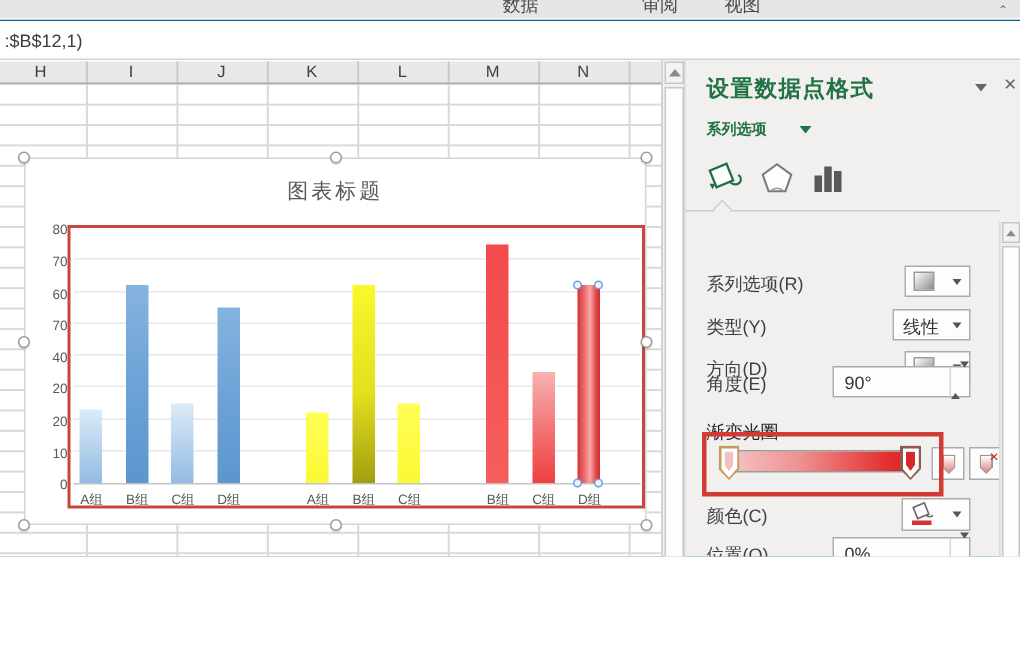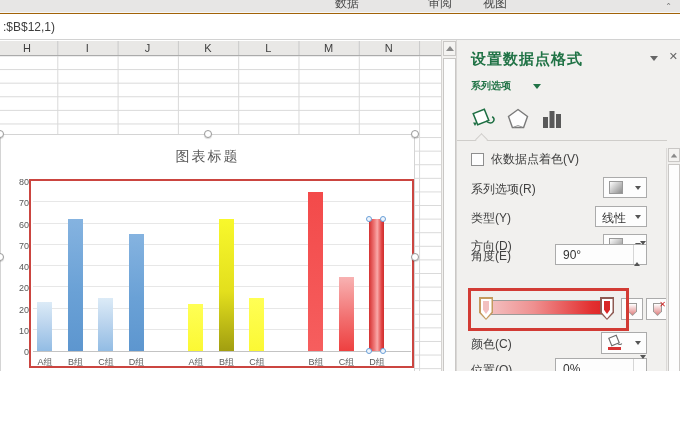--- a/index.html
+++ b/index.html
@@ -1,39 +1,39 @@
 <!DOCTYPE html>
 <html><head>
 <meta charset="utf-8">
 <style>
   * { margin:0; padding:0; box-sizing:border-box; }
   html,body { width:680px; height:437px; overflow:hidden; }
   body { font-family:"Liberation Sans","DejaVu Sans",sans-serif; background:#fff; }
-  .screen { position:relative; width:680px; height:371px; background:#a16207; overflow:hidden; }
+  .screen { position:relative; width:680px; height:371px; background:#0369a1; overflow:hidden; }
 
   
   .ribbon-strip { position:absolute; left:0; top:0; width:680px; height:13px; background:#e7e6e5; border-bottom:1px solid #f7f7f7; overflow:hidden; }
   .ribbon-strip span.frag { position:absolute; top:-5px; font-size:12px; color:#4a4a4a; }
   .ribbon-chevron { position:absolute; top:2px; right:8px; font-size:8px; color:#777; }
 
   
   .formula-bar { position:absolute; left:0; top:14px; width:680px; height:26px; background:#fff; border-bottom:1px solid #d2d2d2; }
   .formula-bar .ftext { position:absolute; left:3px; top:6px; font-size:12px; color:#3d3d3d; }
 
   
   .sheet { position:absolute; left:0; top:40px; width:441px; height:397px; background:#fff; }
   .col-headers { position:absolute; left:0; top:1px; width:441px; height:15px; background:#e9e8e6; border-bottom:1px solid #ababab;
     background-image:linear-gradient(to right,#c9c9c9 1px,transparent 1px); background-size:60.3px 15px; background-position:-3px 0; }
   .col-headers span { position:absolute; top:1px; width:60px; text-align:center; font-size:11px; color:#3e3e3e; }
   .grid { position:absolute; left:0; top:16px; width:441px; height:381px;
     background-image:linear-gradient(to right,#d9d9d9 1px,transparent 1px),linear-gradient(to bottom,#d9d9d9 1px,transparent 1px);
     background-size:60.3px 13.6px; background-position:-3px -0.5px; }
 
   
-  .chart { position:absolute; left:0; top:65px; width:415px; height:245px; background:#fff; border:1px solid #d4d4d4;margin-top:29px; }
+  .chart { position:absolute; left:16px; top:65px; width:415px; height:245px; background:#fff; border:1px solid #d4d4d4; }
   .chart-title { position:absolute; left:0; top:13px; width:100%; text-align:center; font-size:14px; color:#595959; letter-spacing:2px; }
   .plot { position:absolute; left:32px; top:47px; width:378px; height:170px; border-bottom:1px solid #c3c3c3; }
   .gline { position:absolute; left:0; width:100%; height:1px; background:#e7e7e7; }
   .ylabels { position:absolute; left:2px; top:47px; width:26px; height:170px; }
   .ylabels span { position:absolute; right:0; font-size:9px; color:#595959; }
   .xlabels { position:absolute; left:32px; top:221px; width:378px; height:14px; }
   .xlabels span { position:absolute; width:30px; text-align:center; font-size:9px; color:#595959; }
   .bar { position:absolute; bottom:0; width:15px; }
   .bar.blueLight  { background:linear-gradient(180deg,#dcebf7 0%,#bcd5ee 45%,#92bce4 100%); }
   .bar.blue       { background:linear-gradient(180deg,#85b3e0 0%,#6aa1d6 55%,#5d96cf 100%); }
@@ -224,24 +224,20 @@
       </svg>
       <svg class="ticon" style="left:83px" width="24" height="26" viewBox="0 0 24 26">
         <rect x="3" y="11" width="5" height="11" fill="#595959"></rect>
         <rect x="9.5" y="5" width="5" height="17" fill="#595959"></rect>
         <rect x="16" y="8" width="5" height="14" fill="#595959"></rect>
       </svg>
     </div>
     <div class="tab-sep"></div>
     <div class="tab-notch"></div>
 
-    <div class="prow" style="top:110px">
-      <span class="cb"></span>
-      <span class="plabel">依数据点着色(V)</span>
-    </div>
 
     <div class="prow" style="top:137px">
       <span class="plabel">系列选项(R)</span>
       <div class="dd-btn">
         <span class="grad-sq"></span>
         <span class="dd-caret"></span>
       </div>
     </div>
 
     <div class="prow" style="top:166px">
@@ -261,20 +257,23 @@
     </div>
 
     <div class="prow" style="top:204px">
       <span class="plabel">角度(E)</span>
       <div class="spin">
         <span class="val">90°</span>
         <span class="spin-btns"><span class="u"></span><span class="d"></span></span>
       </div>
     </div>
 
+    <div class="prow" style="top:236px">
+      <span class="plabel dark">渐变光圈</span>
+    </div>
 
     <div class="gslider">
       <div class="gstop" style="left:-3px; background:#c49a5e;">
         <div class="mid"></div>
           <div class="inner" style="background:#f3c0c0;"></div>
       </div>
       <div class="gstop" style="right:-3px; background:#8e5a52;">
         <div class="mid"></div>
           <div class="inner" style="background:#d92626;"></div>
       </div>

